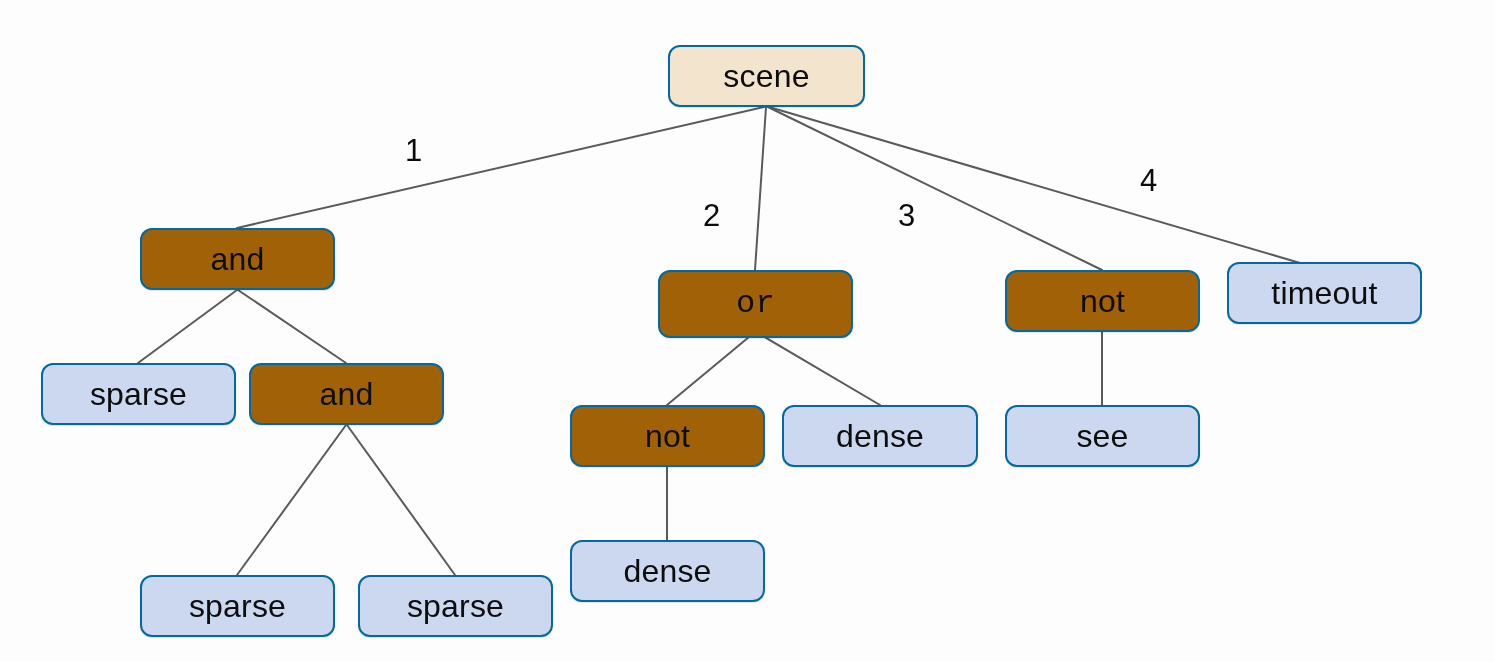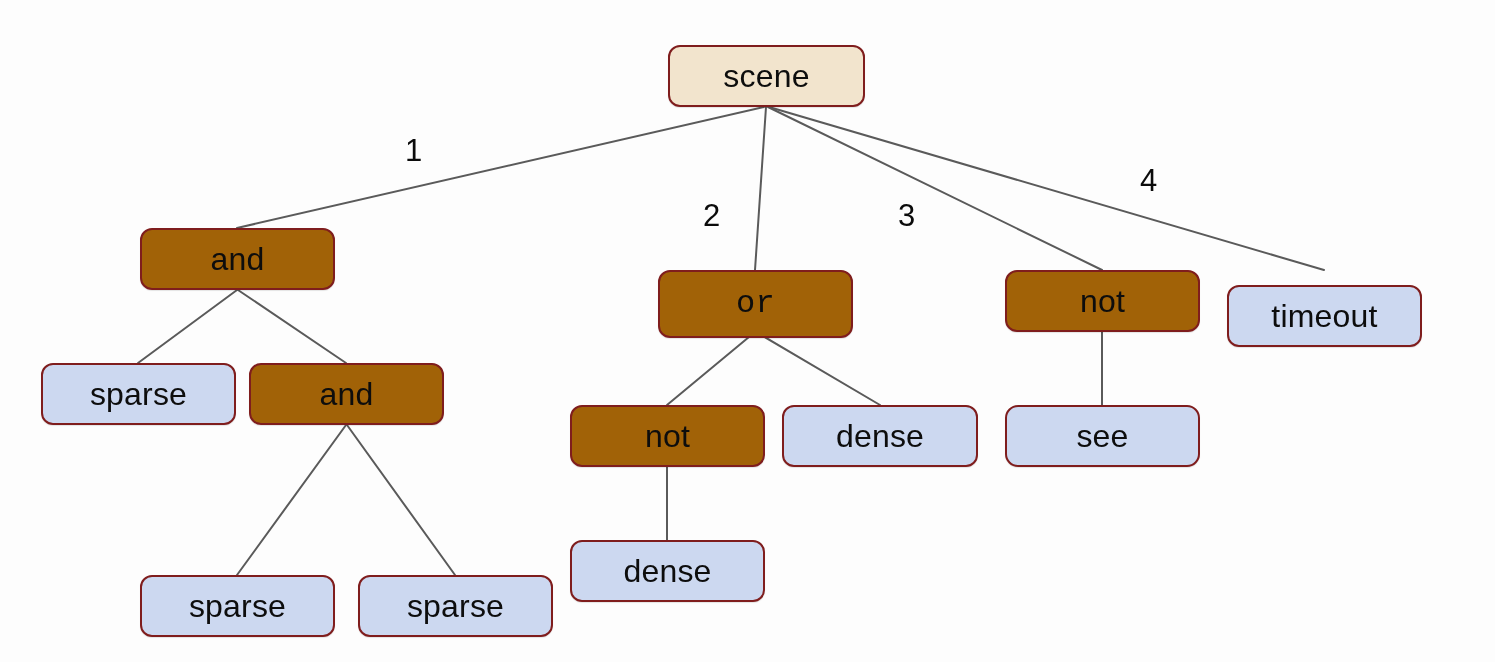--- a/index.html
+++ b/index.html
@@ -19,21 +19,21 @@
     position: absolute;
     left: 0;
     top: 0;
     width: 1495px;
     height: 662px;
     pointer-events: none;
   }
   .node {
     position: absolute;
     box-sizing: border-box;
-    border: 2px solid #7f1d1d;
+    border: 2px solid #0369a1;
     border-radius: 12px;
     display: flex;
     align-items: center;
     justify-content: center;
     color: #0d0d0d;
     font-size: 32px;
     line-height: 1;
     letter-spacing: 0.2px;
     box-shadow: 0 1px 1px rgba(0,0,0,0.10);
   }
@@ -73,36 +73,36 @@
       </div>
       <div class="node op" style="left: 140px; top: 228px; width: 195px; height: 62px;">
         <span class="node-label">and</span>
       </div>
       <div class="node op" style="left: 658px; top: 270px; width: 195px; height: 68px; font-family: Liberation Mono, monospace;">
         <span class="node-label">or</span>
       </div>
       <div class="node op" style="left: 1005px; top: 270px; width: 195px; height: 62px;">
         <span class="node-label">not</span>
       </div>
-      <div class="node leaf" style="left: 1227px; top: 285px; width: 195px; height: 62px;">
+      <div class="node leaf" style="left: 1227px; top: 262px; width: 195px; height: 62px;">
         <span class="node-label">timeout</span>
       </div>
       <div class="node leaf" style="left: 41px; top: 363px; width: 195px; height: 62px;">
         <span class="node-label">sparse</span>
       </div>
       <div class="node op" style="left: 249px; top: 363px; width: 195px; height: 62px;">
         <span class="node-label">and</span>
       </div>
       <div class="node op" style="left: 570px; top: 405px; width: 195px; height: 62px;">
         <span class="node-label">not</span>
       </div>
       <div class="node leaf" style="left: 782px; top: 405px; width: 196px; height: 62px;">
         <span class="node-label">dense</span>
       </div>
-      <div class="node leaf" style="left: 1005px; top: 405px; width: 195px; height: 62px; border-radius: 13px;">
+      <div class="node leaf" style="left: 1005px; top: 405px; width: 195px; height: 62px;">
         <span class="node-label">see</span>
       </div>
       <div class="node leaf" style="left: 570px; top: 540px; width: 195px; height: 62px;">
         <span class="node-label">dense</span>
       </div>
       <div class="node leaf" style="left: 140px; top: 575px; width: 195px; height: 62px;">
         <span class="node-label">sparse</span>
       </div>
       <div class="node leaf" style="left: 358px; top: 575px; width: 195px; height: 62px;">
         <span class="node-label">sparse</span>

